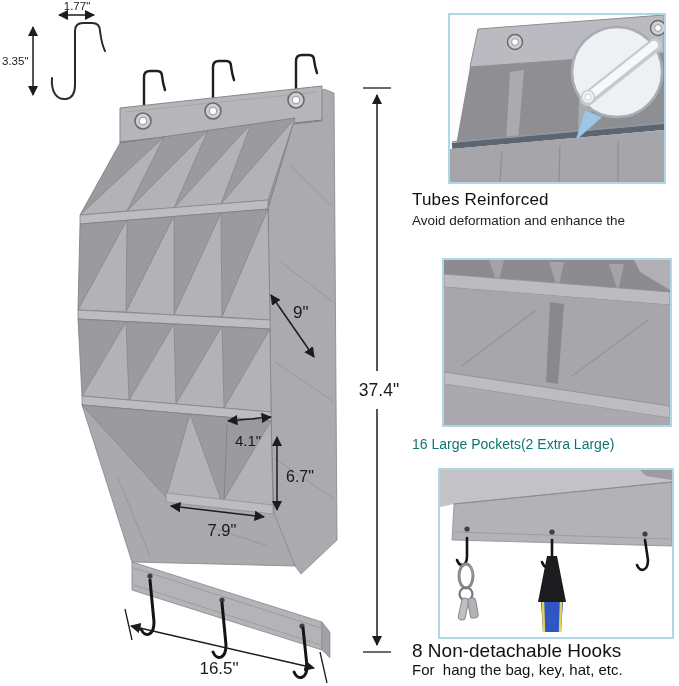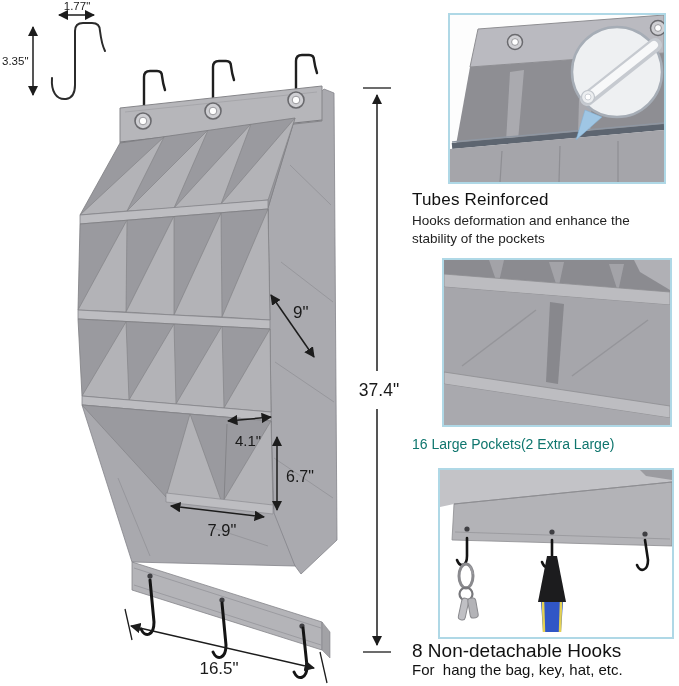--- a/index.html
+++ b/index.html
@@ -179,22 +179,21 @@
         <circle cx="167" cy="57" r="45" fill="#eef0f2" stroke="#a6adb6" stroke-width="2.5"></circle>
         <line x1="137" y1="84" x2="205" y2="30" stroke="#c6cad0" stroke-width="14" stroke-linecap="round"></line>
         <line x1="137" y1="83" x2="204" y2="30" stroke="#f7f8f9" stroke-width="8" stroke-linecap="round"></line>
         <ellipse cx="138" cy="82" rx="6.5" ry="6.5" fill="#eceef0" stroke="#bfc4ca" stroke-width="1.2"></ellipse>
         <circle cx="138" cy="82" r="3" fill="#ffffff" stroke="#cdd1d6"></circle>
       </g>
     </svg>
   </div>
   <div class="cap feat-title" style="top:190px">Tubes Reinforced</div>
   <div class="cap feat-desc" style="top:212px">
-    <div>Hooks deformation and enhance the</div>
-    <div>stability of the pockets</div>
+    <div>Avoid deformation and enhance the</div>
   </div>
 
   <div class="photo" style="left:442px;top:258px;width:226px;height:165px">
     <svg width="226" height="165" viewBox="0 0 226 165">
       <rect width="226" height="165" fill="#96969b"></rect>
       <rect width="226" height="40" fill="#8b8b90"></rect>
       <polygon points="190,0 226,0 226,30 196,12" fill="#b0b0b5"></polygon>
       <polygon points="45,0 60,0 54,26" fill="#a3a3a8"></polygon>
         <polygon points="105,2 120,2 114,30" fill="#a3a3a8"></polygon>
       <polygon points="165,4 180,4 174,32" fill="#a3a3a8"></polygon>

